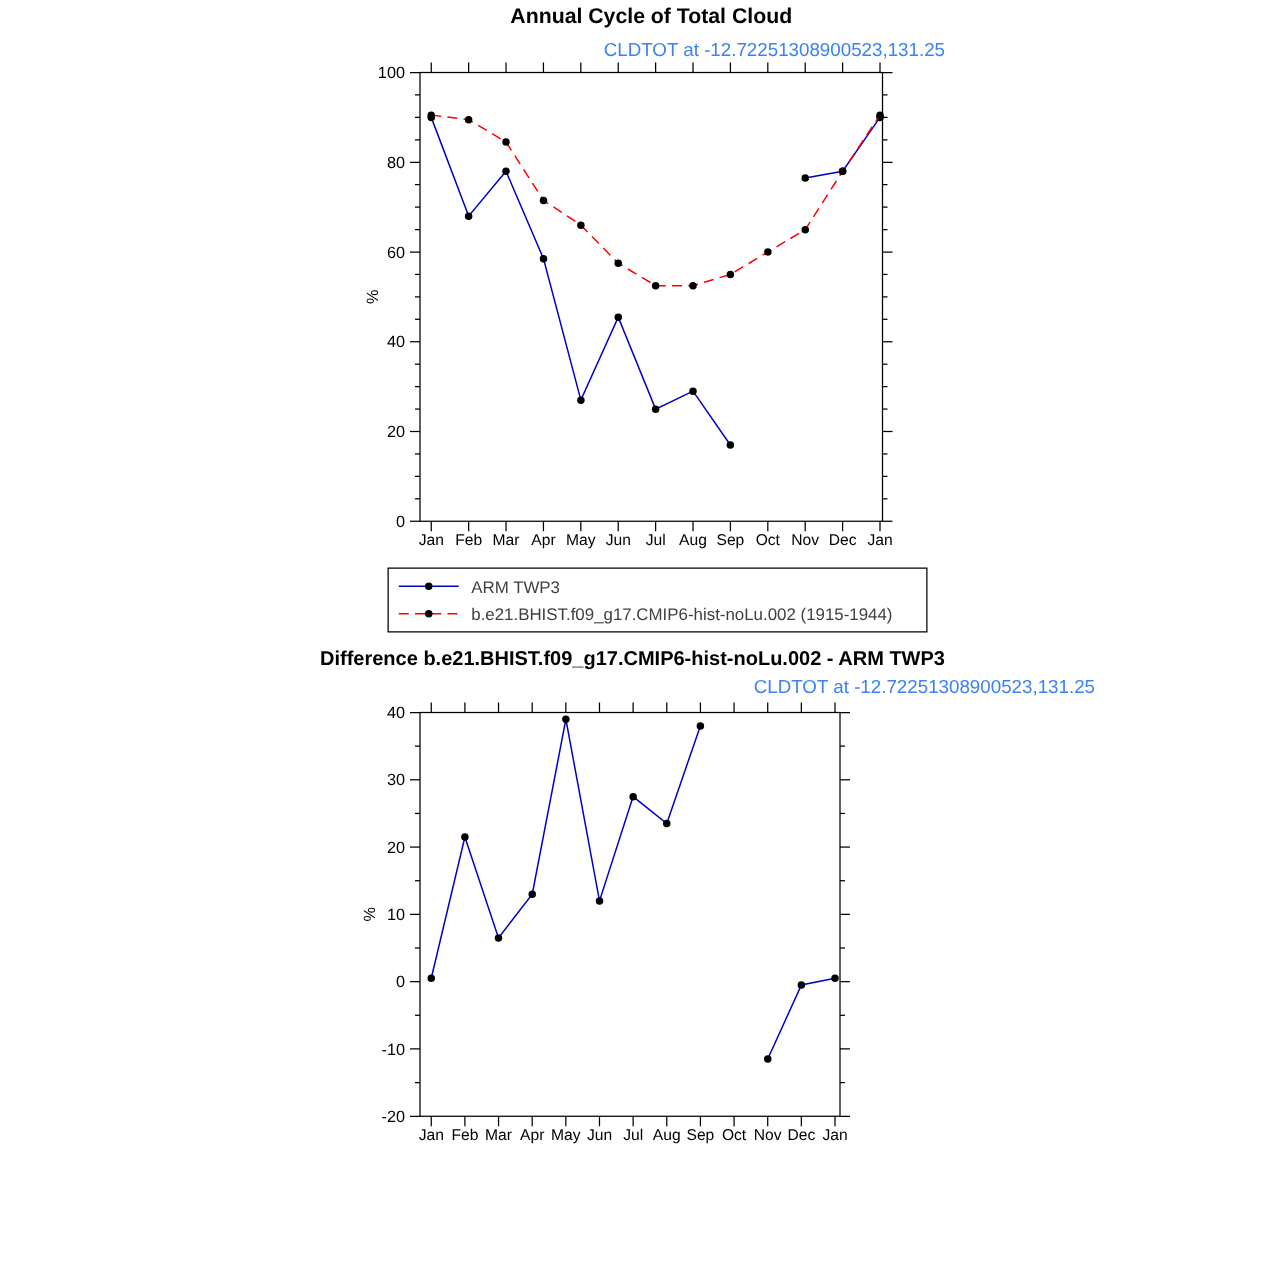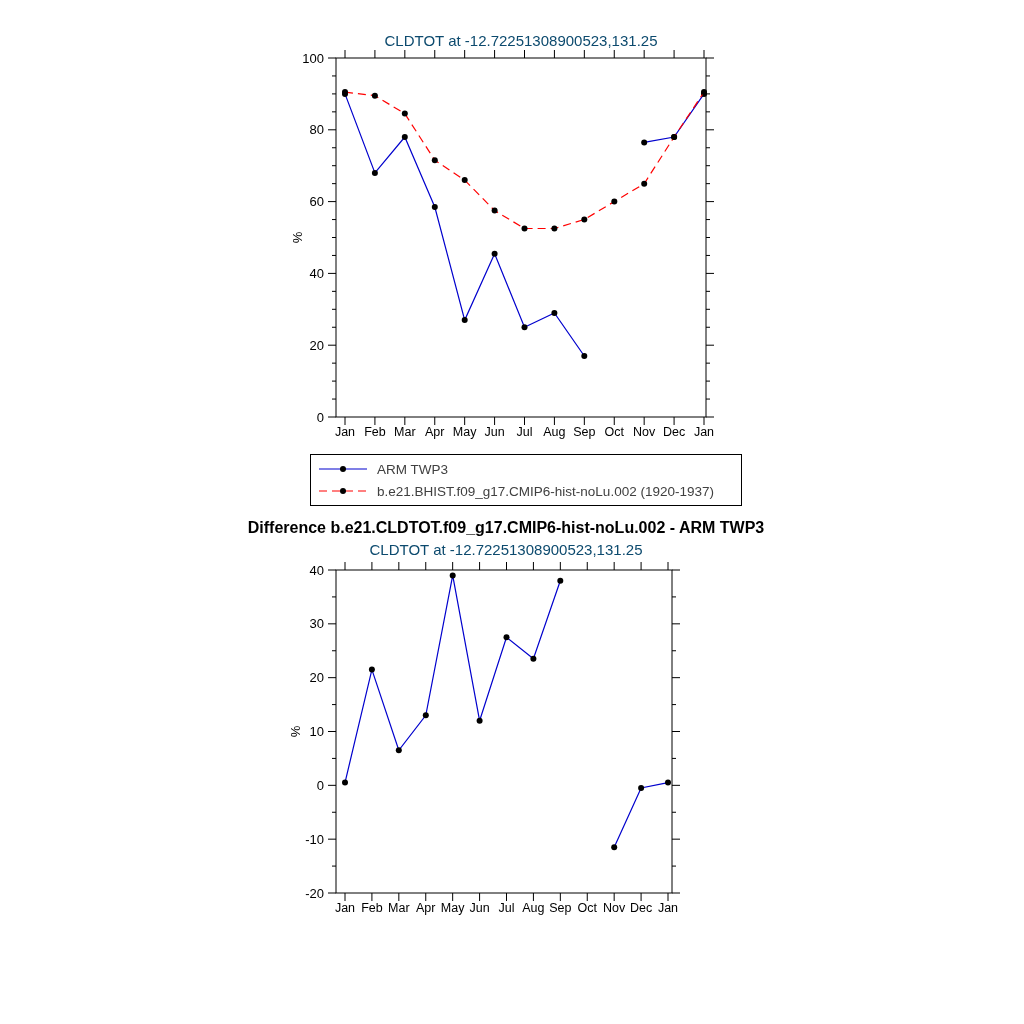--- a/index.html
+++ b/index.html
@@ -4,41 +4,42 @@
 <style>
   * { margin:0; padding:0; box-sizing:border-box; }
   html,body { background:#ffffff; }
   body {
     width:1024px; height:1024px;
     font-family:"Liberation Sans", sans-serif;
     color:#000;
   }
   .canvas { position:relative; width:1024px; height:1024px; background:#fff; overflow:hidden; }
   .title { position:absolute; text-align:center; font-weight:bold; color:#000; }
-  .subtitle { position:absolute; text-align:center; font-weight:normal; color:#0c4a6e; }
+  .subtitle { position:absolute; text-align:right; font-weight:normal; color:#3b82f6; }
   .t1  { left:286px; top:3px;   width:470px; font-size:17px; }
   .st1 { left:286px; top:32px;  width:470px; font-size:15px; }
   .t2  { left:136px; top:519px; width:740px; font-size:16px; }
   .st2 { left:136px; top:541px; width:740px; font-size:15px; }
   .plot { position:absolute; }
   .p1 { left:280px; top:30px; }
   .p2 { left:280px; top:552px; }
   svg text { font-family:"Liberation Sans", sans-serif; fill:#000; }
   .legend {
     position:absolute; left:310px; top:454px; width:432px;
     border:1px solid #000; background:#fff;
     padding:3px 6px; display:flex; flex-direction:column; justify-content:center;
   }
   .legend-row { display:flex; align-items:center; height:22px; }
   .legend-label { font-size:13.5px; margin-left:8px; color:#404040; white-space:nowrap; }
 </style>
 </head>
 <body>
 
 <div class="canvas">
+  <div class="title t1">Annual Cycle of Total Cloud</div>
   <div class="subtitle st1">CLDTOT at -12.72251308900523,131.25</div>
   <svg id="svg1" class="plot p1" width="480" height="430">
       <rect x="56" y="28" width="370" height="359" fill="none" stroke="#000" stroke-width="1"></rect>
       <line x1="48" y1="387" x2="56" y2="387" stroke="#000"></line>
       <line x1="426" y1="387" x2="434" y2="387" stroke="#000"></line>
       <text x="44" y="391.5" text-anchor="end" font-size="13">0</text>
       <line x1="48" y1="315.2" x2="56" y2="315.2" stroke="#000"></line>
       <line x1="426" y1="315.2" x2="434" y2="315.2" stroke="#000"></line>
       <text x="44" y="319.7" text-anchor="end" font-size="13">20</text>
       <line x1="48" y1="243.4" x2="56" y2="243.4" stroke="#000"></line>
@@ -157,25 +158,25 @@
           <line x1="2" y1="8" x2="50" y2="8" stroke="#0000cd" stroke-width="1.2"></line>
           <circle cx="26" cy="8" r="3" fill="#000000"></circle>
         </svg>
         <span class="legend-label">ARM TWP3</span>
       </div>
       <div class="legend-row">
         <svg width="52" height="16">
           <line x1="2" y1="8" x2="50" y2="8" stroke="#ff0000" stroke-width="1.2" stroke-dasharray="8 5"></line>
           <circle cx="26" cy="8" r="3" fill="#000000"></circle>
         </svg>
-        <span class="legend-label">b.e21.BHIST.f09_g17.CMIP6-hist-noLu.002 (1920-1937)</span>
+        <span class="legend-label">b.e21.BHIST.f09_g17.CMIP6-hist-noLu.002 (1915-1944)</span>
       </div>
     </div>
 
-  <div class="title t2">Difference b.e21.CLDTOT.f09_g17.CMIP6-hist-noLu.002 - ARM TWP3</div>
+  <div class="title t2">Difference b.e21.BHIST.f09_g17.CMIP6-hist-noLu.002 - ARM TWP3</div>
   <div class="subtitle st2">CLDTOT at -12.72251308900523,131.25</div>
   <svg id="svg2" class="plot p2" width="480" height="390">
       <rect x="56" y="18" width="336" height="323" fill="none" stroke="#000" stroke-width="1"></rect>
       <line x1="48" y1="341" x2="56" y2="341" stroke="#000"></line>
       <line x1="392" y1="341" x2="400" y2="341" stroke="#000"></line>
       <text x="44" y="345.5" text-anchor="end" font-size="13">-20</text>
       <line x1="48" y1="287.1666666666667" x2="56" y2="287.1666666666667" stroke="#000"></line>
       <line x1="392" y1="287.1666666666667" x2="400" y2="287.1666666666667" stroke="#000"></line>
       <text x="44" y="291.6666666666667" text-anchor="end" font-size="13">-10</text>
       <line x1="48" y1="233.33333333333334" x2="56" y2="233.33333333333334" stroke="#000"></line>

